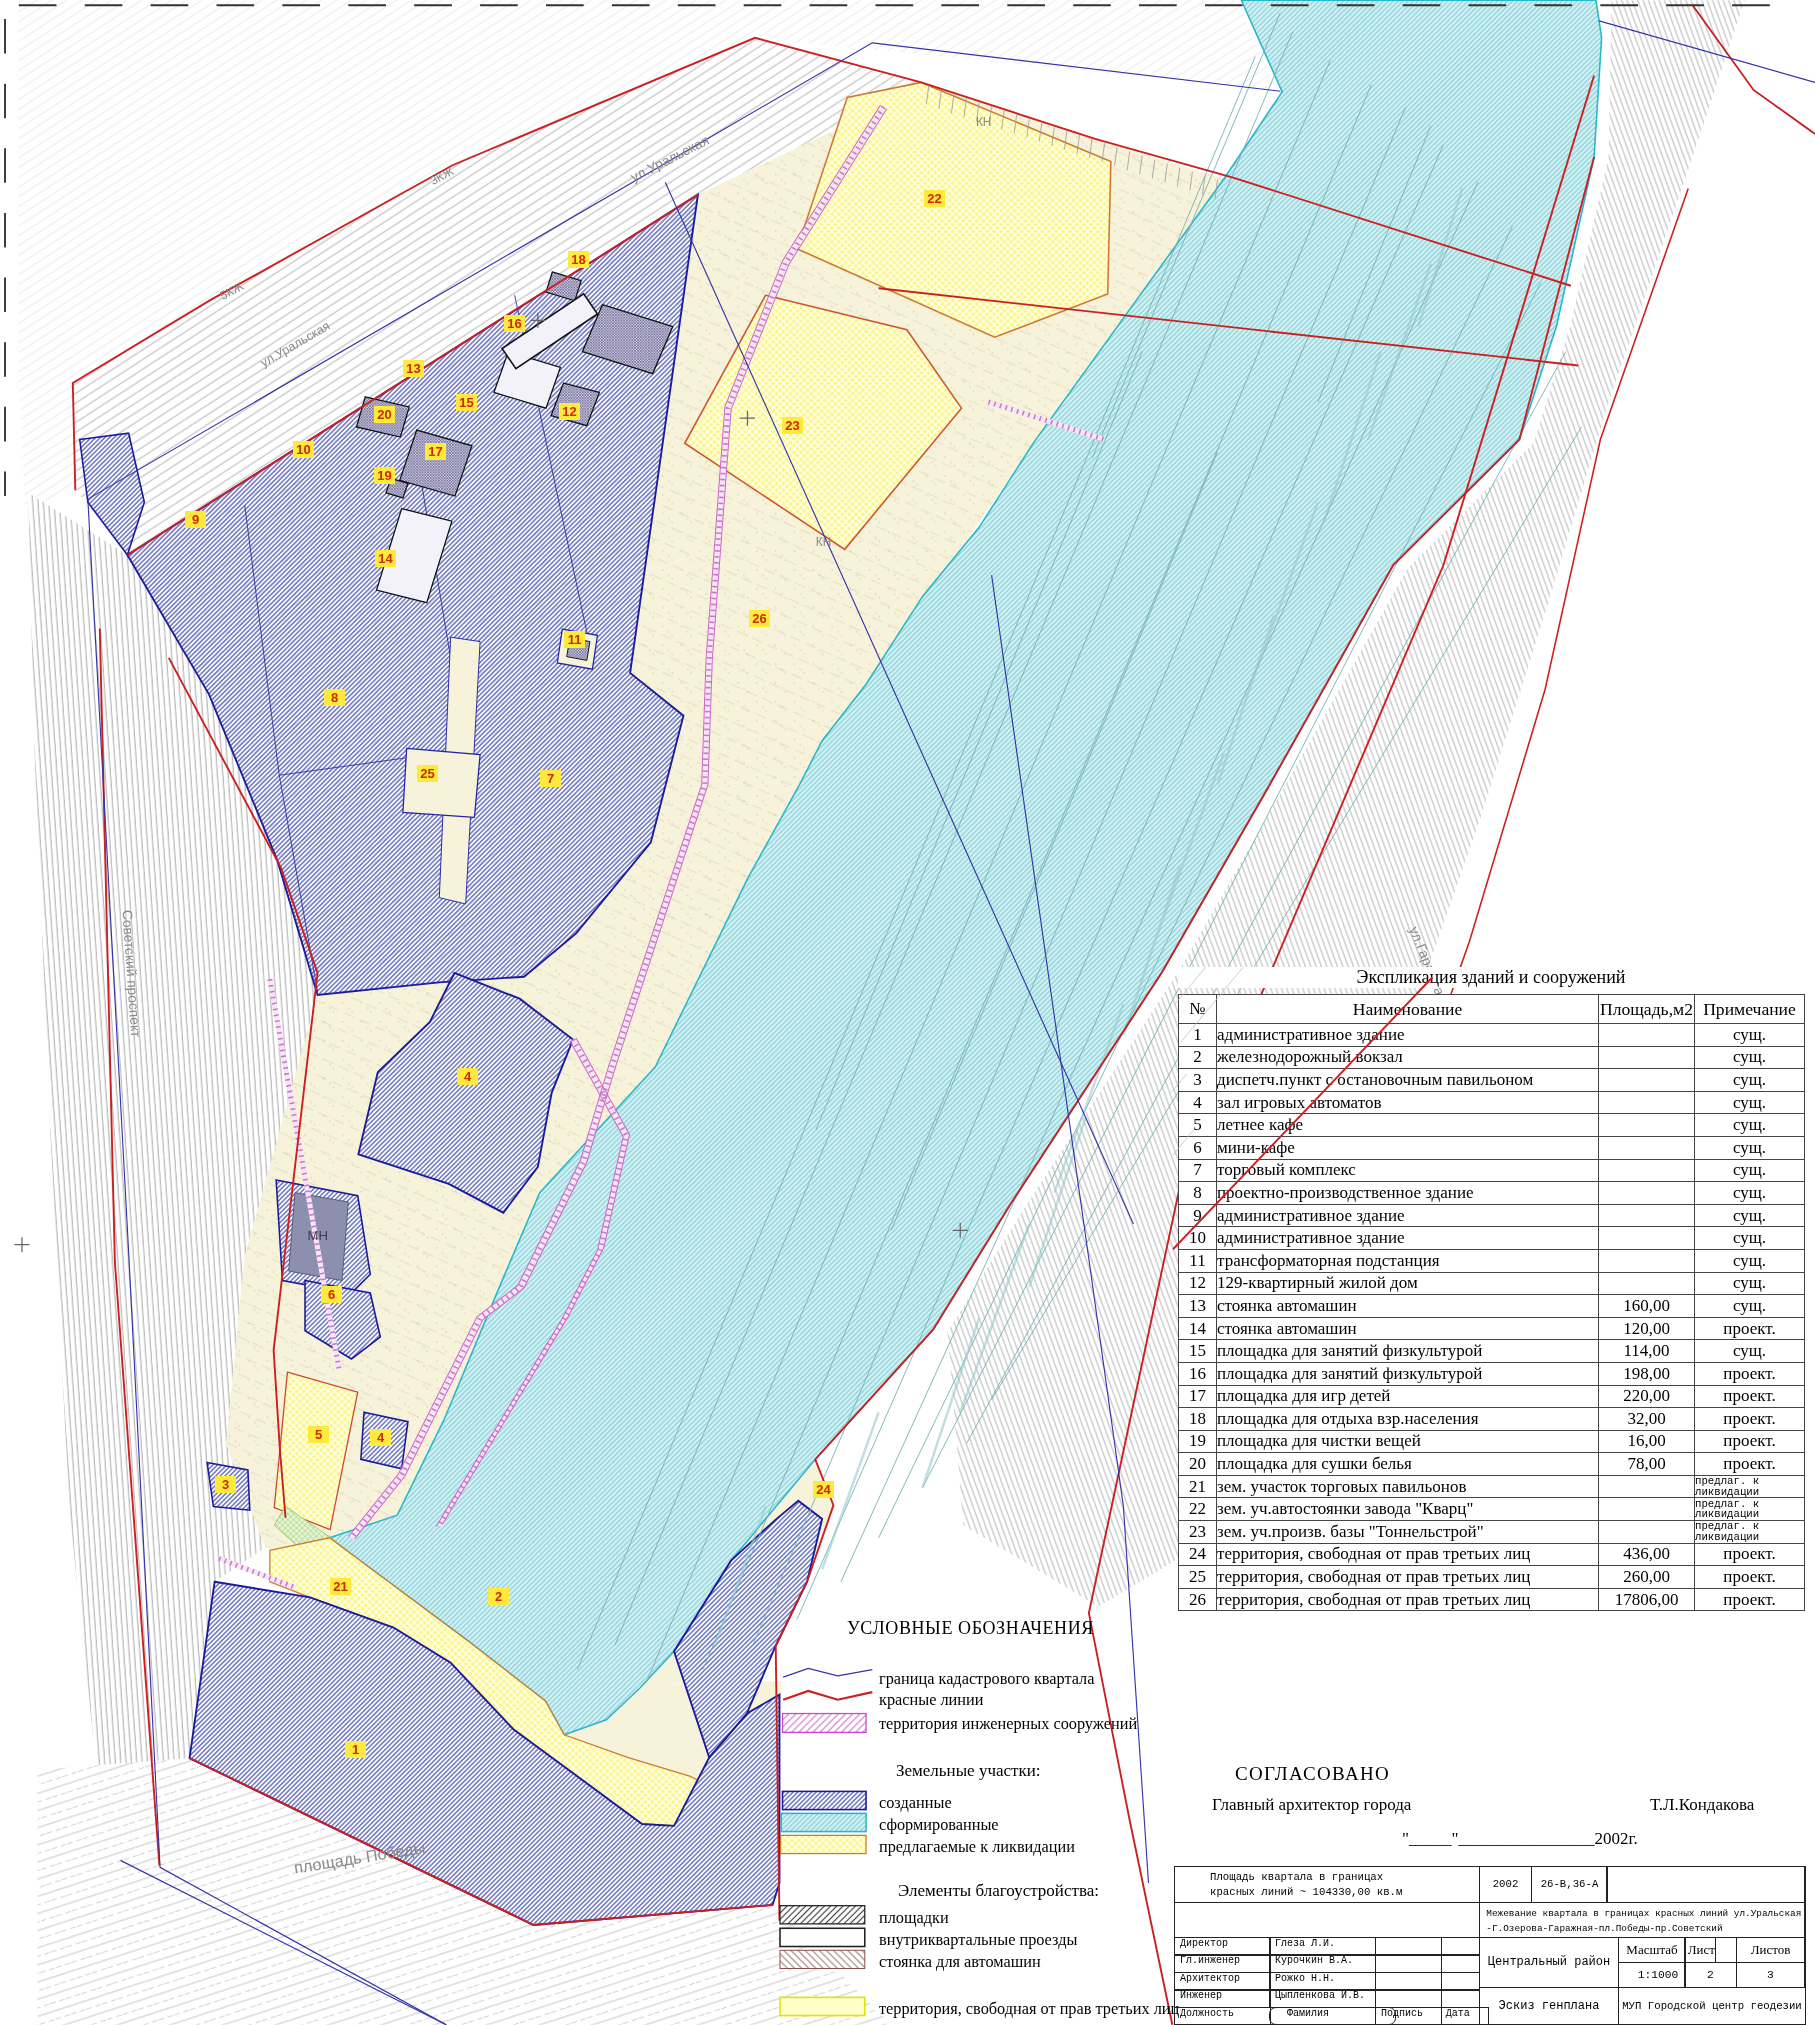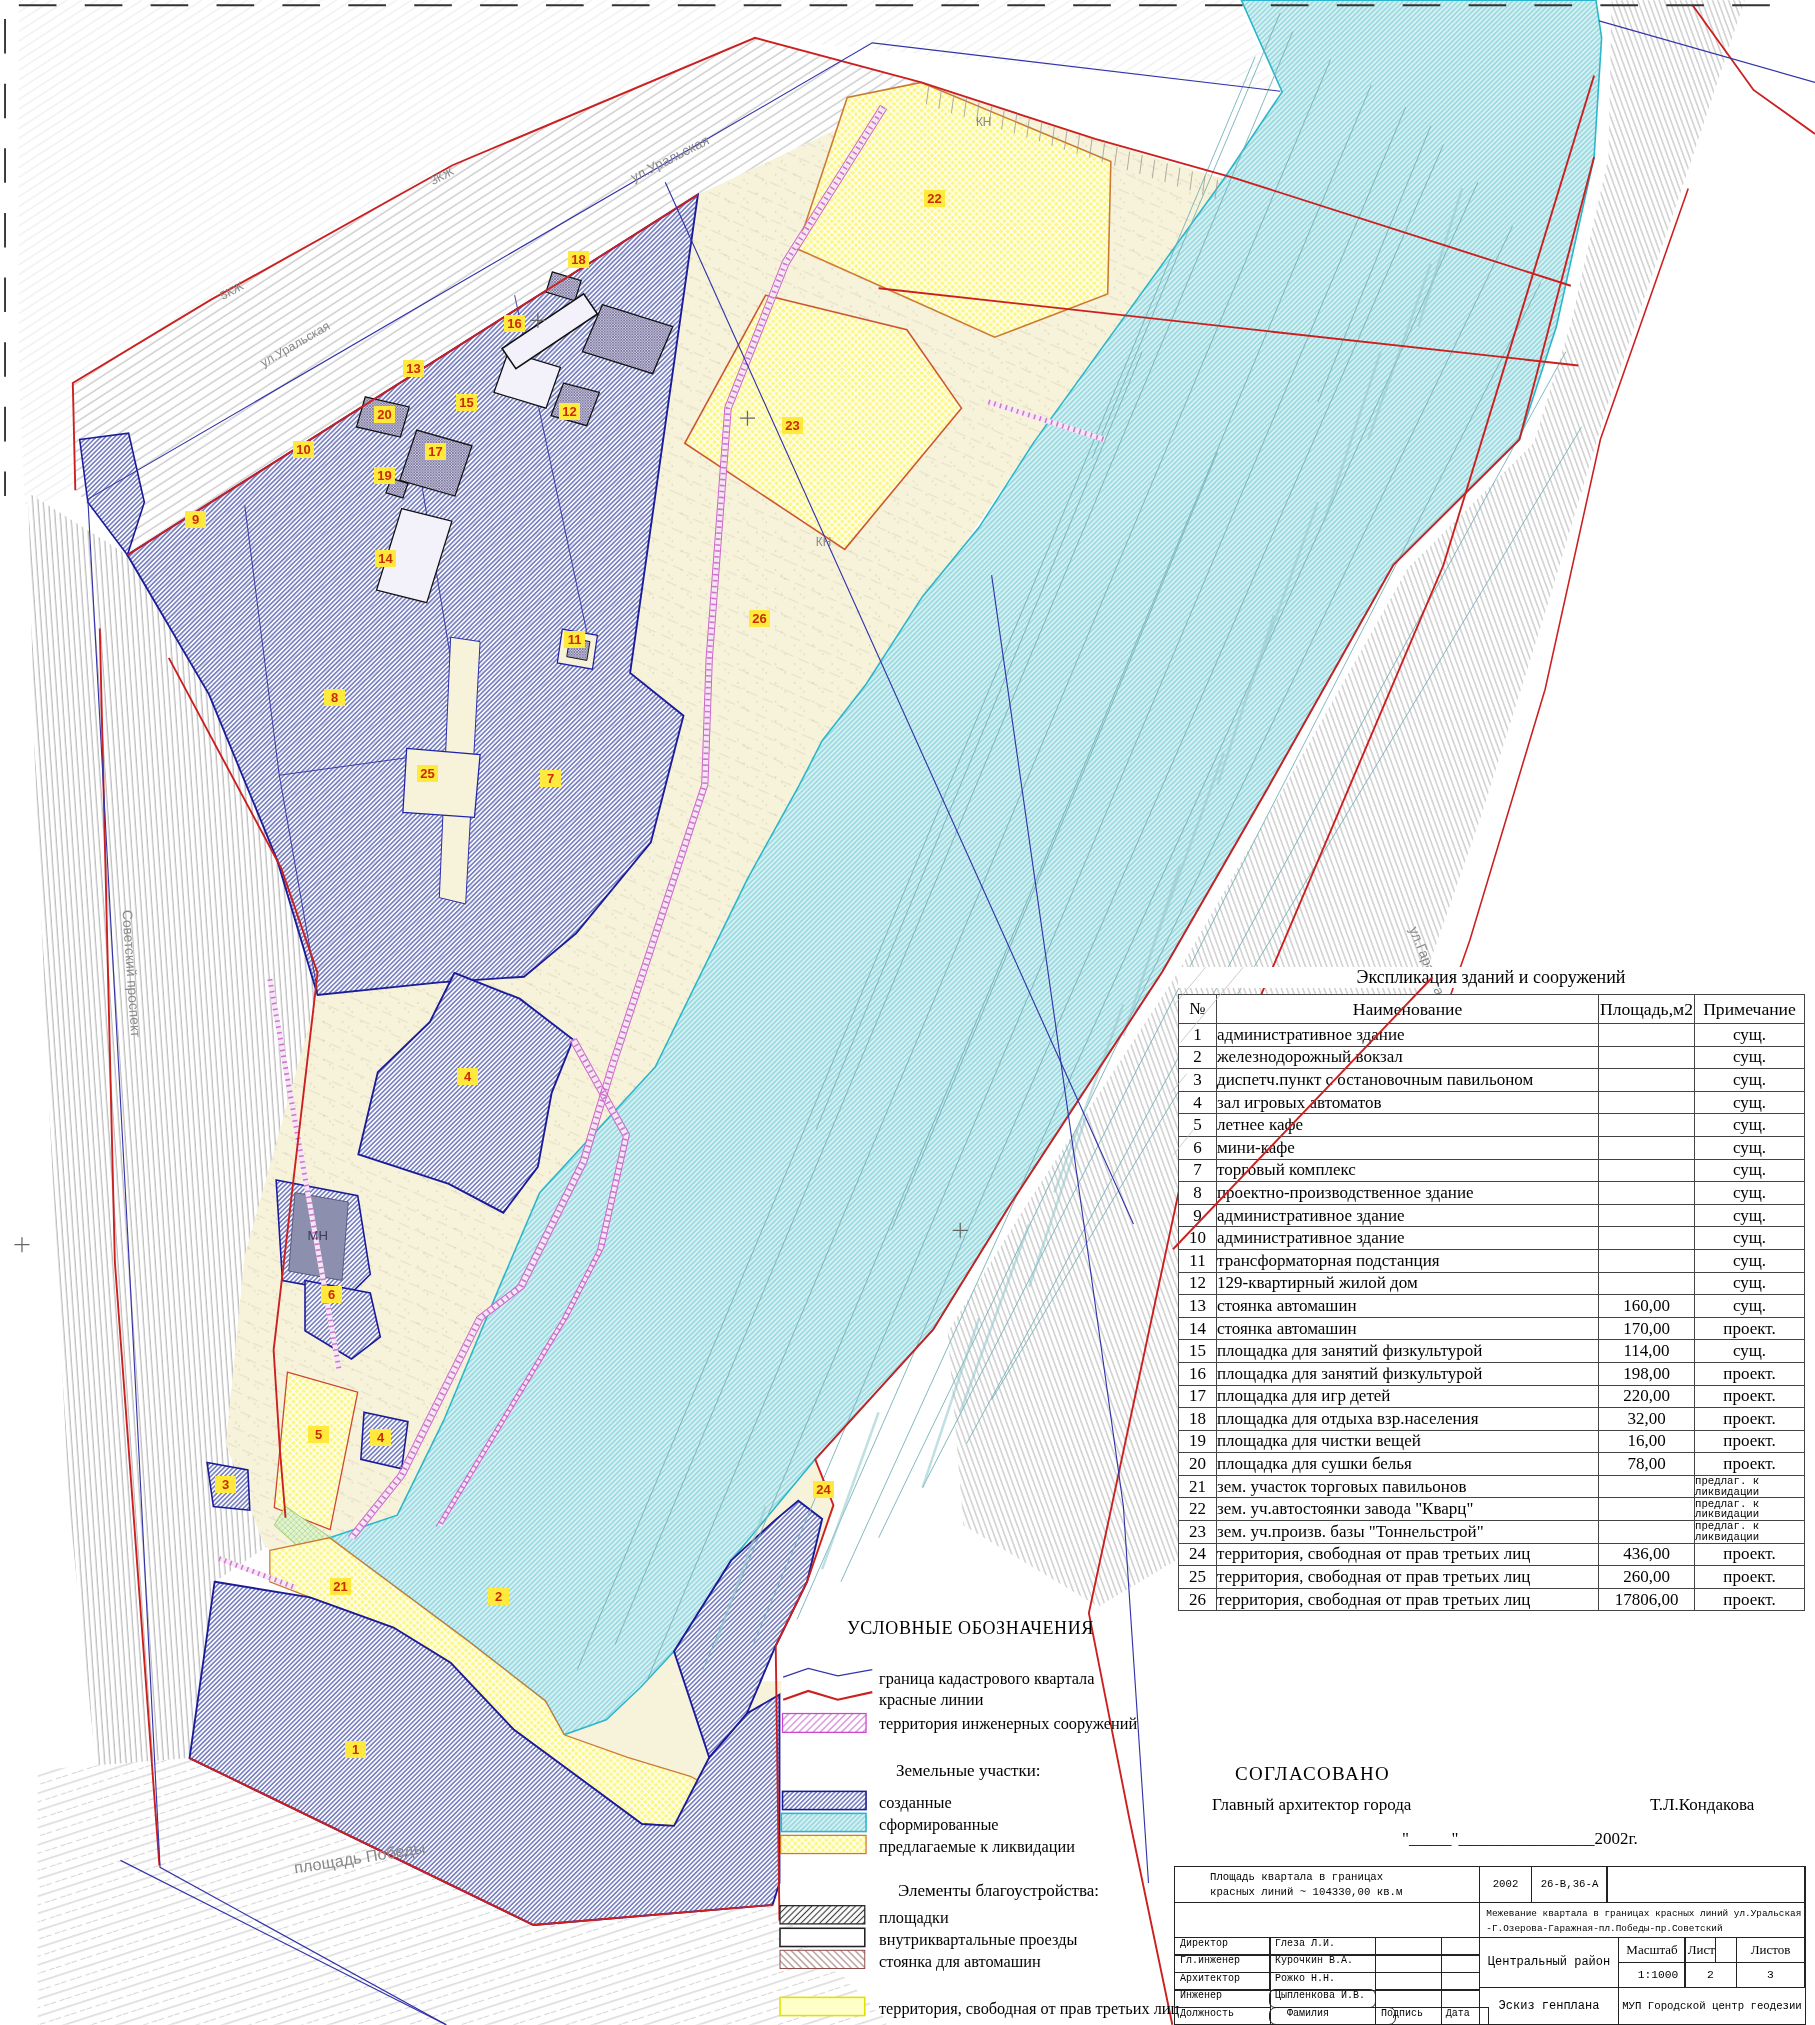--- a/index.html
+++ b/index.html
@@ -426,21 +426,21 @@
         </tr>
 <tr style="height:22.6px">
           <td class="tn">13</td>
           <td class="tm">стоянка автомашин</td>
           <td class="ta">160,00</td>
           <td class="tc">сущ.</td>
         </tr>
 <tr style="height:22.6px">
           <td class="tn">14</td>
           <td class="tm">стоянка автомашин</td>
-          <td class="ta">170,00</td>
+          <td class="ta">120,00</td>
           <td class="tc">проект.</td>
         </tr>
 <tr style="height:22.6px">
           <td class="tn">15</td>
           <td class="tm">площадка для занятий физкультурой</td>
           <td class="ta">114,00</td>
           <td class="tc">сущ.</td>
         </tr>
 <tr style="height:22.6px">
           <td class="tn">16</td>
@@ -572,21 +572,21 @@
 <div class="cellb" style="left:1441px;top:1937px;width:39px;height:19px;"></div>
 <div class="cellb mono" style="left:1174px;top:1954px;width:97px;height:19px;font-size:10px;padding-left:5px;">Гл.инженер</div>
 <div class="cellb mono" style="left:1269px;top:1954px;width:107px;height:19px;font-size:10px;padding-left:5px;">Курочкин В.А.</div>
 <div class="cellb" style="left:1375px;top:1954px;width:67px;height:19px;"></div>
 <div class="cellb" style="left:1441px;top:1954px;width:39px;height:19px;"></div>
 <div class="cellb mono" style="left:1174px;top:1972px;width:97px;height:19px;font-size:10px;padding-left:5px;">Архитектор</div>
 <div class="cellb mono" style="left:1269px;top:1972px;width:107px;height:19px;font-size:10px;padding-left:5px;">Рожко Н.Н.</div>
 <div class="cellb" style="left:1375px;top:1972px;width:67px;height:19px;"></div>
 <div class="cellb" style="left:1441px;top:1972px;width:39px;height:19px;"></div>
 <div class="cellb mono" style="left:1174px;top:1989px;width:97px;height:19px;font-size:10px;padding-left:5px;">Инженер</div>
-<div class="cellb mono" style="left:1269px;top:1989px;width:107px;height:19px;font-size:10px;padding-left:5px;border-radius:6px;">Цыпленкова И.В.</div>
+<div class="cellb mono" style="left:1269px;top:1989px;width:107px;height:19px;font-size:10px;padding-left:5px;">Цыпленкова И.В.</div>
 <div class="cellb" style="left:1375px;top:1989px;width:67px;height:19px;"></div>
 <div class="cellb" style="left:1441px;top:1989px;width:39px;height:19px;"></div>
 <div class="cellb mono" style="left:1174px;top:2007px;width:97px;height:18px;font-size:10px;padding-left:5px;">Должность</div>
 <div class="cellb mono" style="left:1269px;top:2007px;width:127px;height:18px;font-size:10px;padding-left:17px;border-radius:7px;">Фамилия</div>
 <div class="cellb mono" style="left:1375px;top:2007px;width:67px;height:18px;font-size:10px;padding-left:5px;">Подпись</div>
 <div class="cellb mono" style="left:1441px;top:2007px;width:48px;height:18px;font-size:10px;padding-left:3.8px;">Дата</div>
 <div class="cellb mono" style="left:1479px;top:1937px;width:140px;height:51px;font-size:12px;line-height:49px;text-align:center;">Центральный район</div>
 <div class="cellb" style="left:1618px;top:1937px;width:68px;height:26px;font-size:13px;line-height:24px;text-align:center;">Масштаб</div>
 <div class="cellb" style="left:1684px;top:1937px;width:32px;height:26px;font-size:13px;line-height:24px;text-align:right;">Лист</div>
 <div class="cellb" style="left:1736px;top:1937px;width:69px;height:26px;font-size:13px;line-height:24px;text-align:center;">Листов</div>

